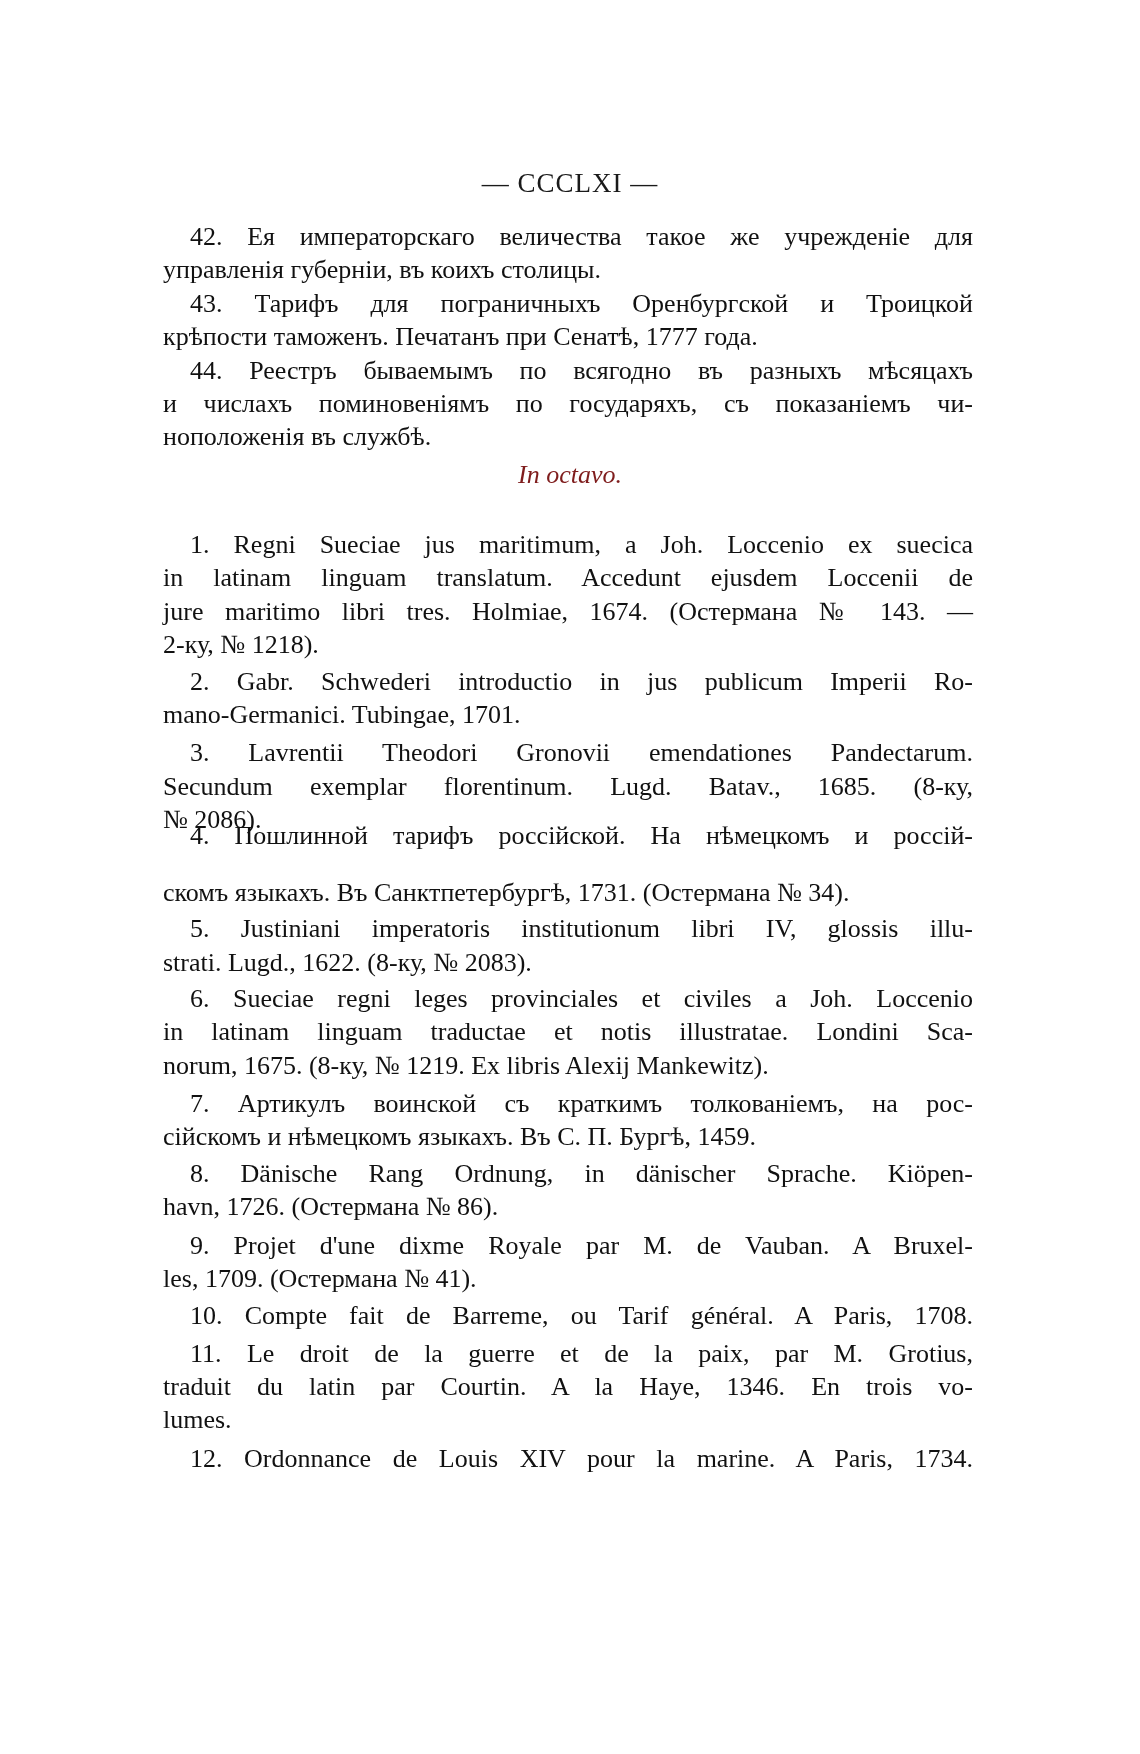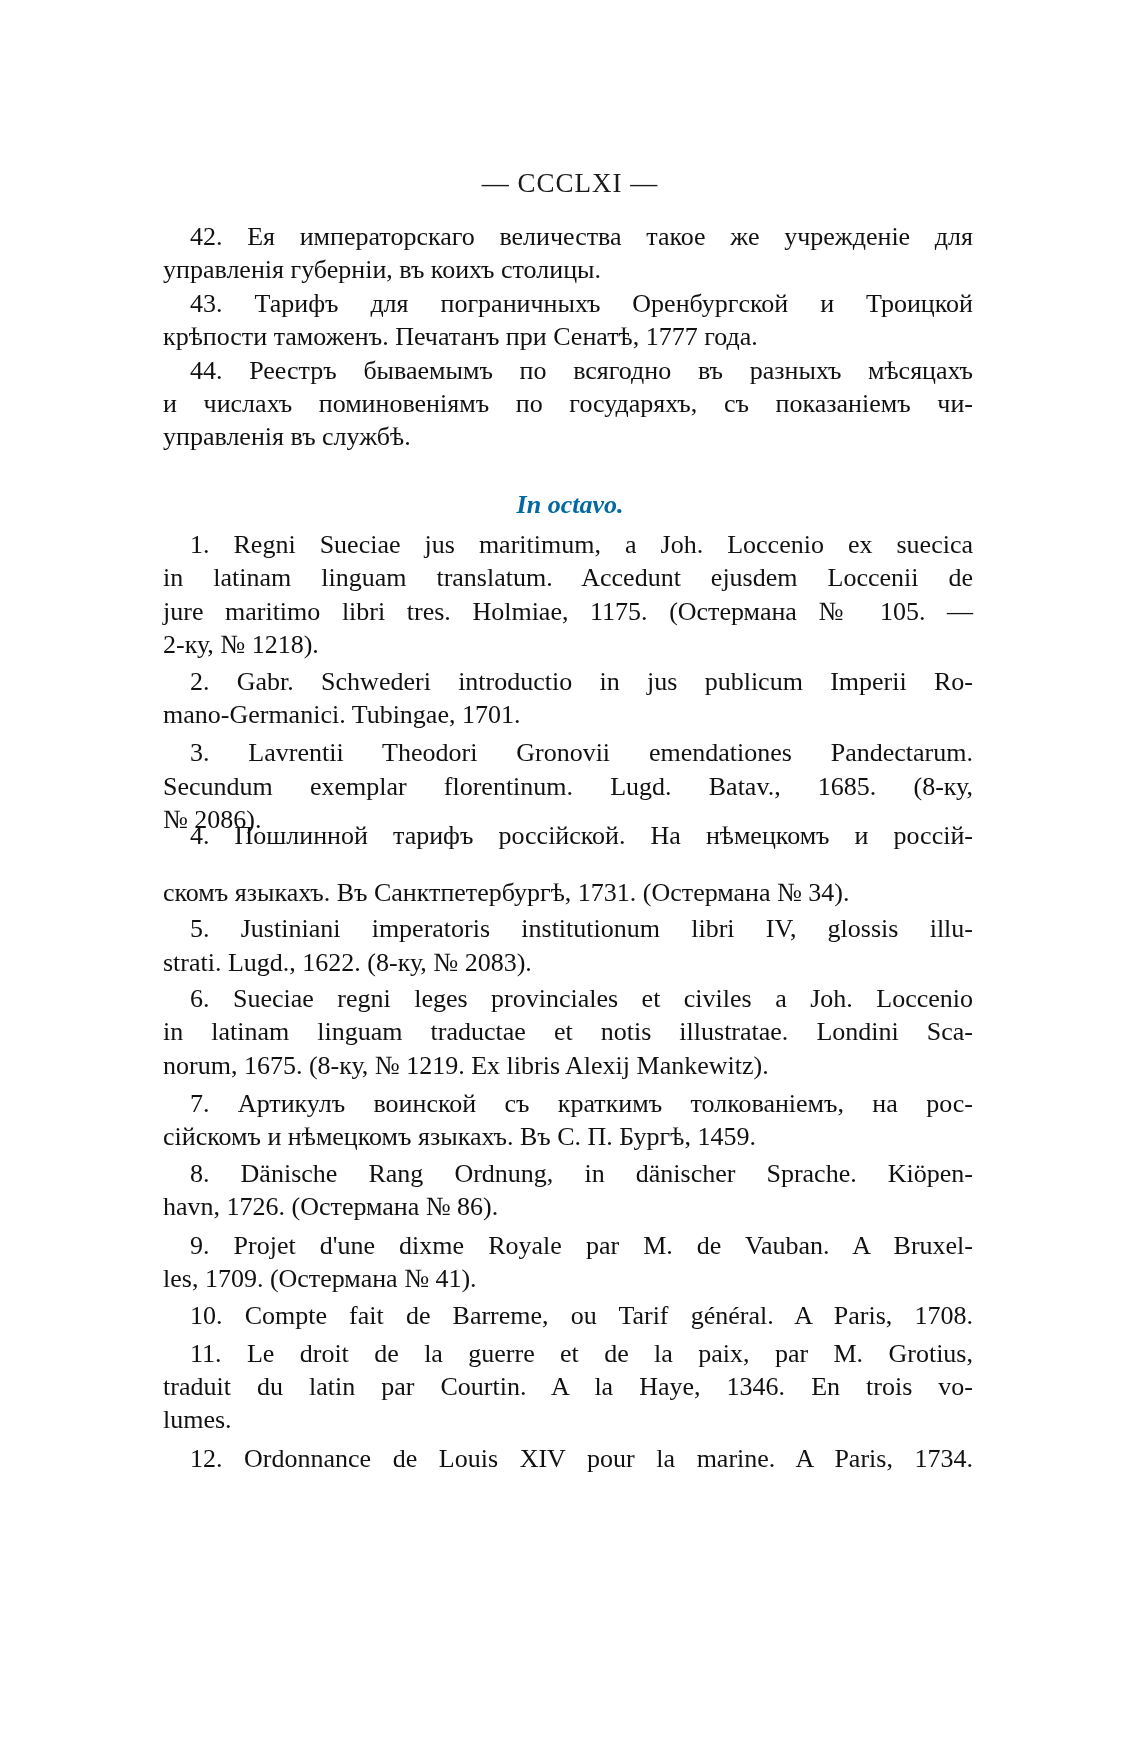--- a/index.html
+++ b/index.html
@@ -42,29 +42,28 @@
     line-height: 30px;
     white-space: nowrap;
     text-align: justify;
     text-align-last: justify;
     color: #111111;
   }
   .line.indent { left: 190px; width: 783px; }
   .line.last { text-align-last: left; }
   .section-heading {
     position: absolute;
-    top: 490px;
+    top: 460px;
     left: 0;
     width: 1140px;
     text-align: center;
     font-family: "Liberation Serif", serif;
     font-style: italic;
     font-size: 26px;
-    color: #0369a1;
-    font-weight: bold;
+    color: #7f1d1d;
   }
 </style>
 </head>
 <body>
 
 <div class="page">
 
   <div class="running-head">— CCCLXI —</div>
 
   <div>
@@ -73,29 +72,29 @@
   </div>
 
   <div>
     <div class="line indent" style="top:289px">43. Тарифъ для пограничныхъ Оренбургской и Троицкой</div>
     <div class="line last" style="top:322px">крѣпости таможенъ. Печатанъ при Сенатѣ, 1777 года.</div>
   </div>
 
   <div>
     <div class="line indent" style="top:356px">44. Реестръ бываемымъ по всягодно въ разныхъ мѣсяцахъ</div>
     <div class="line" style="top:389px">и числахъ поминовеніямъ по государяхъ, съ показаніемъ чи-</div>
-    <div class="line last" style="top:422px">управленія въ службѣ.</div>
+    <div class="line last" style="top:422px">нопoложенія въ службѣ.</div>
   </div>
 
   <div class="section-heading">In octavo.</div>
 
   <div>
     <div class="line indent" style="top:530px">1. Regni Sueciae jus maritimum, a Joh. Loccenio ex suecica</div>
     <div class="line" style="top:563px">in latinam linguam translatum. Accedunt ejusdem Loccenii de</div>
-    <div class="line" style="top:597px">jure maritimo libri tres. Holmiae, 1175. (Остермана № 105. —</div>
+    <div class="line" style="top:597px">jure maritimo libri tres. Holmiae, 1674. (Остермана № 143. —</div>
     <div class="line last" style="top:630px">2-ку, № 1218).</div>
   </div>
 
   <div>
     <div class="line indent" style="top:667px">2. Gabr. Schwederi introductio in jus publicum Imperii Ro-</div>
     <div class="line last" style="top:700px">mano-Germanici. Tubingae, 1701.</div>
   </div>
 
   <div>
     <div class="line indent" style="top:738px">3. Lavrentii Theodori Gronovii emendationes Pandectarum.</div>

